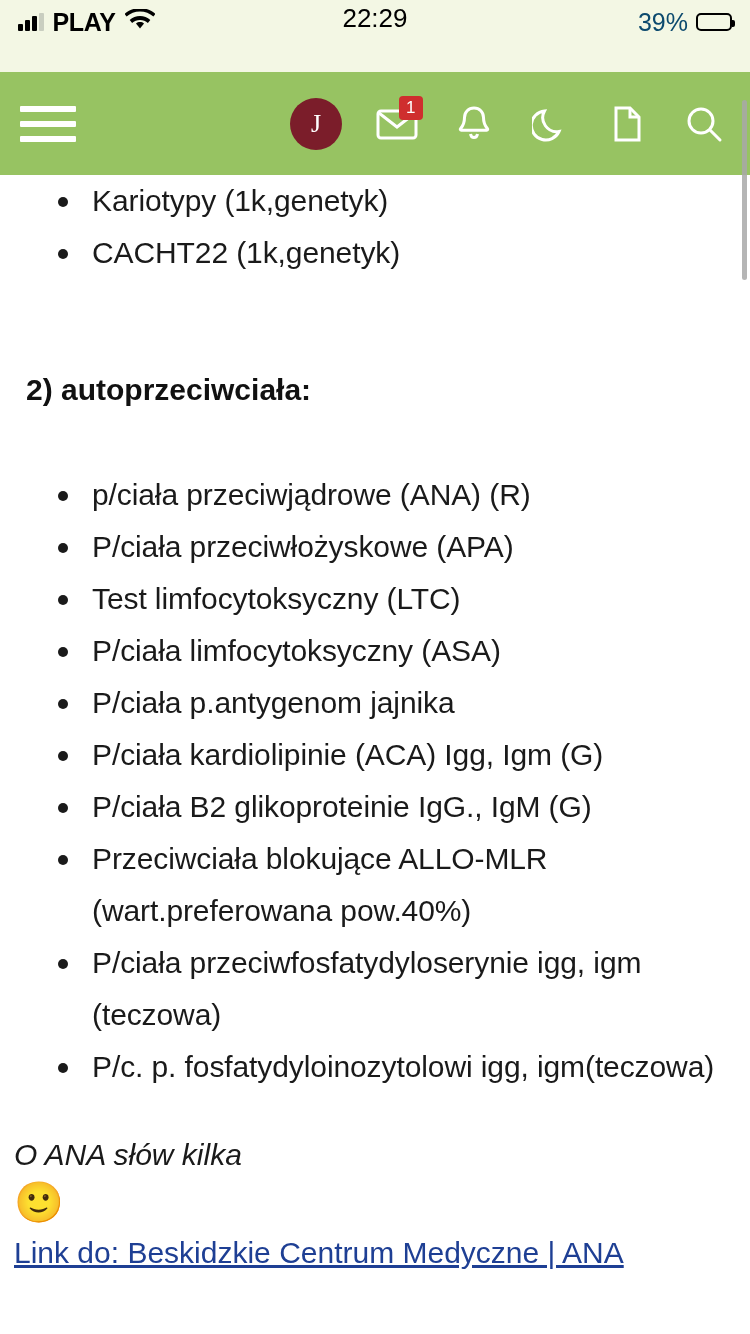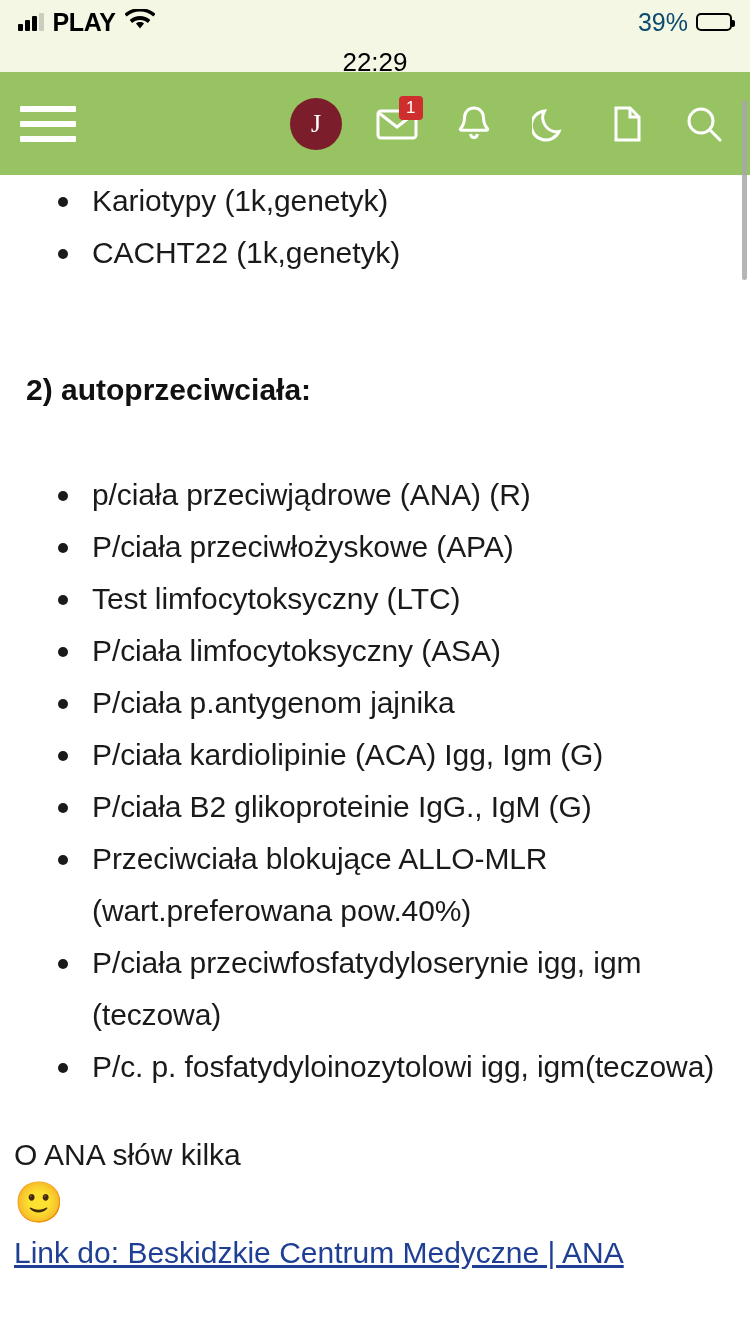--- a/index.html
+++ b/index.html
@@ -60,21 +60,20 @@
   .status-time {
     position: absolute;
     left: 0;
     right: 0;
     top: 3px;
     text-align: center;
     font-size: 26px;
     font-weight: 500;
     color: #000;
     pointer-events: none;
-    margin-top: 44px;
   }
   .status-right {
     display: flex;
     align-items: center;
     gap: 8px;
     z-index: 2;
   }
   .battery-pct {
     font-size: 25px;
     font-weight: 500;
@@ -224,20 +223,21 @@
     padding-left: 0;
     color: #111;
   }
   .gap-1 { height: 82px; }
   .gap-2 { height: 50px; }
   .gap-3 { height: 40px; }
   .para {
     font-size: 30px;
     line-height: 44px;
     color: #1a1a1a;
+    font-style: italic;
   }
   .emoji {
     font-size: 40px;
     line-height: 50px;
   }
   .link {
     font-size: 30px;
     line-height: 52px;
     color: #1e3f94;
     text-decoration: underline;

